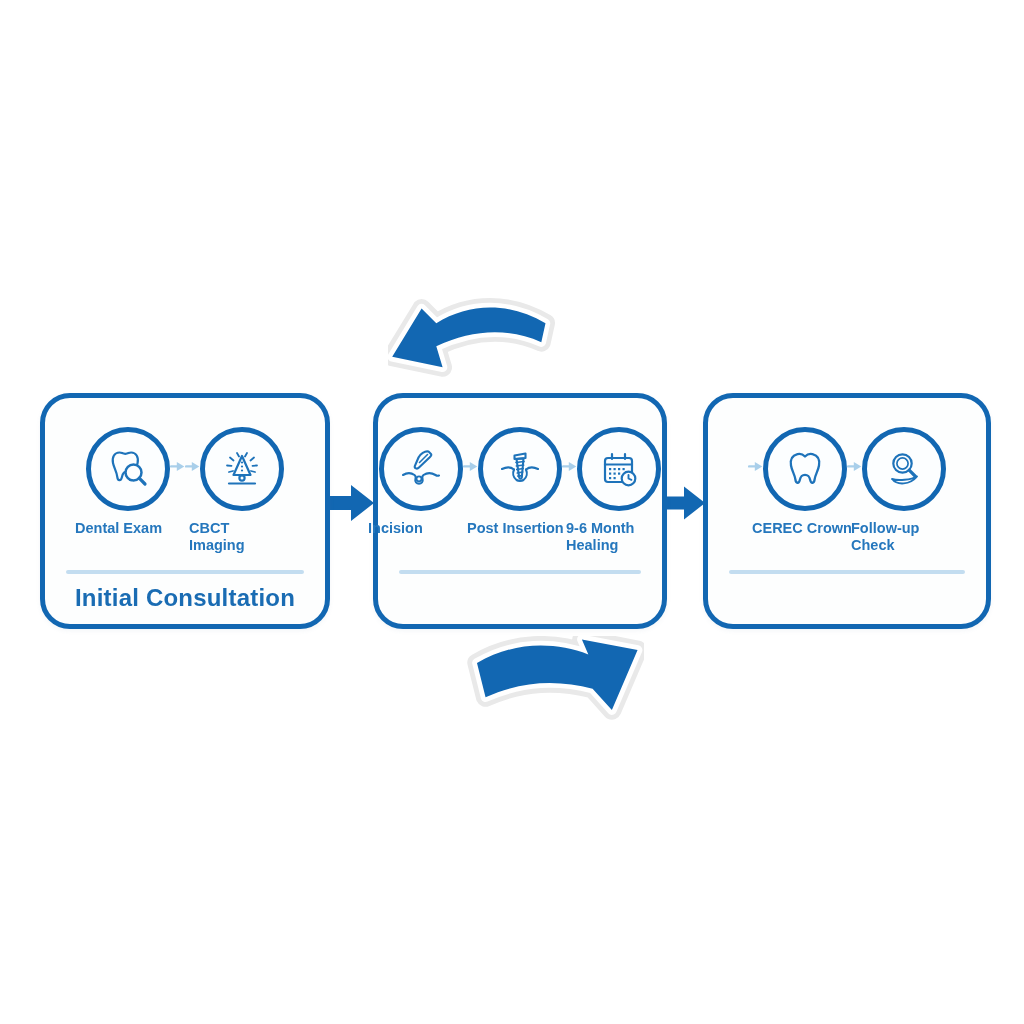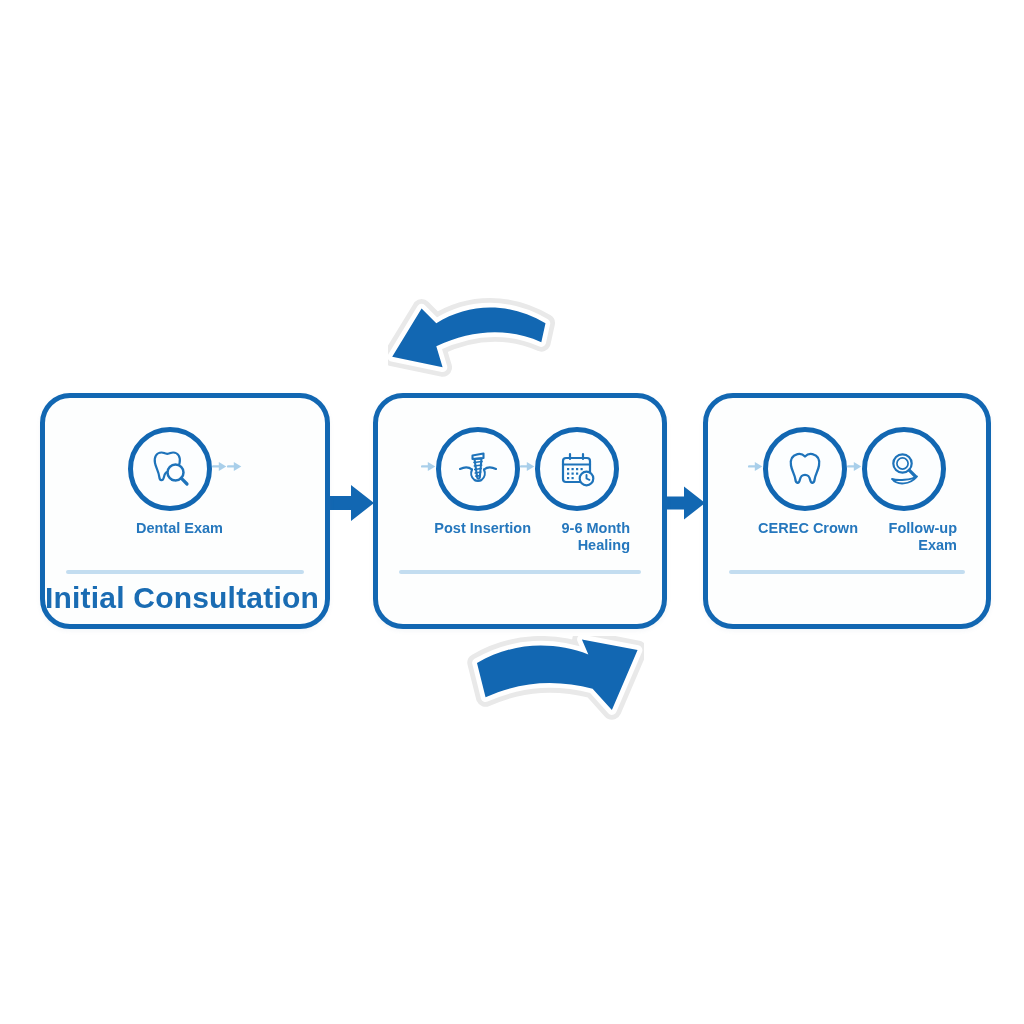--- a/index.html
+++ b/index.html
@@ -49,21 +49,21 @@
     display: flex;
     align-items: center;
     justify-content: center;
     flex: none;
   }
   .step-label {
     margin-top: 9px;
     width: 106px;
     margin-left: -11px;
     margin-right: -11px;
-    text-align: right;
+    text-align: left;
     font-size: 14.5px;
     line-height: 17px;
     font-weight: 600;
     color: #2577bd;
     white-space: pre-line;
   }
   .step-arrow {
     width: 15px;
     margin-top: 34px;
     flex: none;
@@ -76,22 +76,22 @@
     top: 172px;
     height: 4px;
     border-radius: 2px;
     background: #c3ddf0;
   }
   .stage-title {
     position: absolute;
     top: 185px;
     left: 0;
     width: 100%;
-    text-align: left;
-    font-size: 30px;
+    text-align: center;
+    font-size: 24px;
     line-height: 30px;
     font-weight: 700;
     letter-spacing: 0.2px;
     color: #1a6cb3;
   }
 
   
   .connector { position: absolute; top: 481px; }
   .connector.c1 { left: 327px; }
   .connector.c2 { left: 662px; }
@@ -156,29 +156,55 @@
         <path d="M1.5,8 H11" stroke="#a9cfea" stroke-width="3.2" stroke-linecap="round"></path>
         <polygon points="10,1.5 21,8 10,14.5" fill="#a9cfea"></polygon>
       </svg>
 
 
       <svg class="step-arrow" viewBox="0 0 22 16">
         <path d="M1.5,8 H11" stroke="#a9cfea" stroke-width="3.2" stroke-linecap="round"></path>
         <polygon points="10,1.5 21,8 10,14.5" fill="#a9cfea"></polygon>
       </svg>
 
+      <div class="step-col">
+        <div class="step-circle">
+          <svg width="46" height="46" viewBox="0 0 46 46" fill="none" stroke="#1e73ba" stroke-width="2.2" stroke-linecap="round" stroke-linejoin="round">
+            <path d="M23,10 L31.5,29 H14.5 Z"></path>
+            <circle cx="23" cy="16.5" r="1.1" fill="#1e73ba" stroke="none"></circle>
+            <circle cx="23" cy="20.5" r="1.1" fill="#1e73ba" stroke="none"></circle>
+            <circle cx="23" cy="24.5" r="1.1" fill="#1e73ba" stroke="none"></circle>
+            <circle cx="23" cy="32" r="2.6"></circle>
+            <path d="M10,37.5 H36"></path>
+            <path d="M11,11.5 L14.5,14.5 M8,19.5 L12.5,19.8 M10,26 L14,25 M35,11.5 L31.5,14.5 M38,19.5 L33.5,19.8 M36,26 L32,25 M18,7 L20,10.5 M28,7 L26,10.5" stroke-width="1.8"></path>
+          </svg>
+        </div>
+        <div class="step-label">CBCT
+Imaging</div>
+      </div>
 
     </div>
     <div class="divider"></div>
     <div class="stage-title">Initial Consultation</div>
   </div>
 
   <div class="stage-card s2">
     <div class="steps-row">
 
+      <div class="step-col">
+        <div class="step-circle">
+          <svg width="46" height="46" viewBox="0 0 46 46" fill="none" stroke="#1e73ba" stroke-width="2.1" stroke-linecap="round" stroke-linejoin="round">
+            <path d="M30.5,5.5 L33,8 C33.6,8.6 33.2,9.9 31.5,11.6 L21,21.6 C19,23.5 16,22.3 16.9,19.8 L20.5,11.5 C22,8 27,4.6 30.5,5.5 Z"></path>
+            <path d="M29.5,8.5 L21.5,16.5" stroke-width="1.6"></path>
+            <path d="M5,29 C9,26.6 13,26.6 16.5,29 C18.3,30.3 17.9,31.9 17.4,33.5 C16.8,35.6 18.4,37.6 21,37.6 C23.6,37.6 25.2,35.6 24.6,33.5 C24.1,31.9 23.7,30.3 25.5,29 C29,26.6 33.5,26.6 37.5,29 C38.8,29.8 40,29.9 41,29.5"></path>
+            <circle cx="21" cy="32.8" r="2.5" stroke-width="1.8"></circle>
+          </svg>
+        </div>
+        <div class="step-label">Incision</div>
+      </div>
 
       <svg class="step-arrow" viewBox="0 0 22 16">
         <path d="M1.5,8 H11" stroke="#a9cfea" stroke-width="3.2" stroke-linecap="round"></path>
         <polygon points="10,1.5 21,8 10,14.5" fill="#a9cfea"></polygon>
       </svg>
 
       <div class="step-col">
         <div class="step-circle">
           <svg width="46" height="46" viewBox="0 0 46 46" fill="none" stroke="#1e73ba" stroke-width="2.1" stroke-linecap="round" stroke-linejoin="round">
             <path d="M17.5,9.5 L28.5,7.5 L28.5,12 L17.5,13 Z"></path>
@@ -251,20 +277,20 @@
       <div class="step-col">
         <div class="step-circle">
           <svg width="46" height="46" viewBox="0 0 46 46" fill="none" stroke="#1e73ba" stroke-width="2.2" stroke-linecap="round" stroke-linejoin="round">
             <circle cx="21.5" cy="17.5" r="9.2"></circle>
             <circle cx="21.5" cy="17.5" r="5.6" stroke-width="1.7"></circle>
             <path d="M28.2,24.2 L34.5,30.5" stroke-width="3.2"></path>
             <path d="M11,33 C16,39.5 29,39 36,30.5 C30,34 17,35 11,33 Z" stroke-width="1.9"></path>
           </svg>
         </div>
         <div class="step-label">Follow-up
-Exam</div>
+Check</div>
       </div>
 
     </div>
     <div class="divider"></div>
   </div>
 
 </div>
 
 </body></html>

